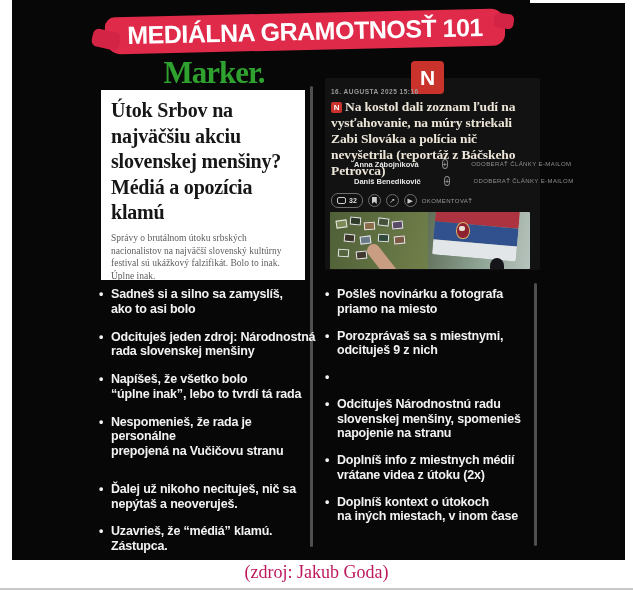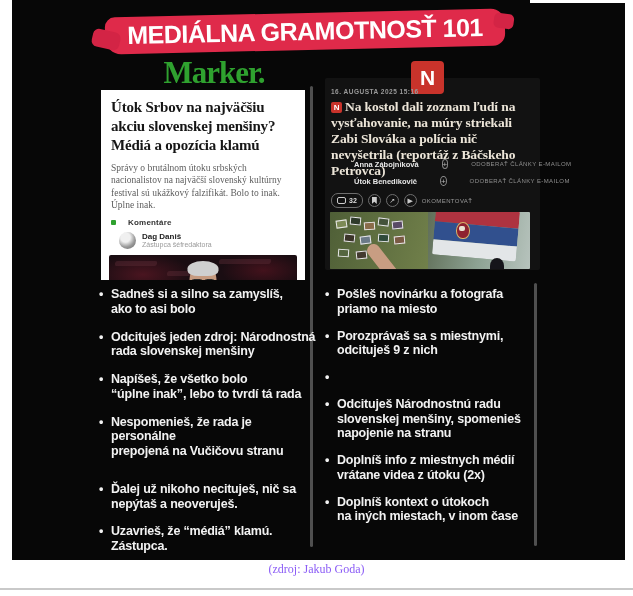--- a/index.html
+++ b/index.html
@@ -25,21 +25,21 @@
   
   .vbar-left{left:298px;top:86px;width:3px;height:461px;background:#4f4f4f;border-radius:2px;}
   .vbar-right{left:522px;top:283px;width:3px;height:263px;background:#4f4f4f;border-radius:2px;}
 
   
   .marker-logo{left:96px;top:55px;width:212px;text-align:center;
           font-family:"Liberation Serif",serif;font-weight:700;font-size:31px;
           color:#2fa12f;letter-spacing:-1px;}
   .marker-card{left:89px;top:90px;width:204px;height:190px;background:#ffffff;
           padding:8px 10px;box-sizing:border-box;overflow:hidden;}
-  .m-headline{font-family:"Liberation Serif",serif;font-weight:700;font-size:15px;
+  .m-headline{font-family:"Liberation Serif",serif;font-weight:700;font-size:20px;
           line-height:1.28;color:#161616;letter-spacing:-0.2px;}
   .m-lede{margin-top:6px;font-family:"Liberation Serif",serif;font-size:9.5px;
           line-height:1.32;color:#5d5d5d;}
   .m-comments{margin-top:6px;display:flex;align-items:center;gap:4px;}
   .m-comments .green-dot{width:5px;height:5px;background:#2fa12f;border-radius:1px;}
   .m-comments .lbl{font-size:8px;font-weight:700;color:#333;letter-spacing:0.2px;margin-left:8px;}
   .m-author{margin-top:5px;display:flex;align-items:flex-start;gap:6px;margin-left:8px;}
   .m-avatar{width:17px;height:17px;border-radius:50%;
           background:radial-gradient(circle at 38% 32%,#f0f0f0 0 30%,#9b9b9b 60%,#5e5e5e 100%);}
   .m-author .nm{font-size:8px;font-weight:700;color:#222;line-height:1.2;}
@@ -112,21 +112,21 @@
   #bullets-left{left:87px;top:287px;gap:13px;}
   #bullets-right{left:313px;top:287px;gap:12px;}
   .bullet{display:flex;gap:5px;font-size:12.5px;font-weight:700;line-height:1.18;
           letter-spacing:-0.2px;}
   .bullet .mk{width:7px;flex:0 0 auto;}
   .bullet .tx{white-space:pre-line;}
   .gap-before{margin-top:10px;}
 
   
   #caption{left:0;top:562px;width:633px;text-align:center;
-          font-family:"Liberation Serif",serif;font-size:12px;color:#8b5cf6;}
+          font-family:"Liberation Serif",serif;font-size:18px;color:#be185d;}
   #bottom-rule{left:0;top:588px;width:633px;height:2px;background:#c9c9c9;}
 </style>
 </head>
 <body>
 
 <div id="page">
 
   <div id="infographic" class="abs">
 
     <div class="banner abs">
@@ -207,21 +207,21 @@
 
     <div class="n-authors abs">
       <div class="n-author-row">
         <span class="n-avatar"></span>
         <span class="nm">Anna Zábojníková</span>
         <span class="plus-circle">+</span>
         <span class="sub">ODOBERAŤ ČLÁNKY E-MAILOM</span>
       </div>
       <div class="n-author-row">
         <span class="n-avatar"></span>
-        <span class="nm">Útok Benedikovič</span>
+        <span class="nm">Daniš Benedikovič</span>
         <span class="plus-circle">+</span>
         <span class="sub">ODOBERAŤ ČLÁNKY E-MAILOM</span>
       </div>
     </div>
 
     <div class="n-actions abs">
       <span class="pill">
         <span class="comment-glyph"></span>
         <span class="cnt">32</span>
       </span>

